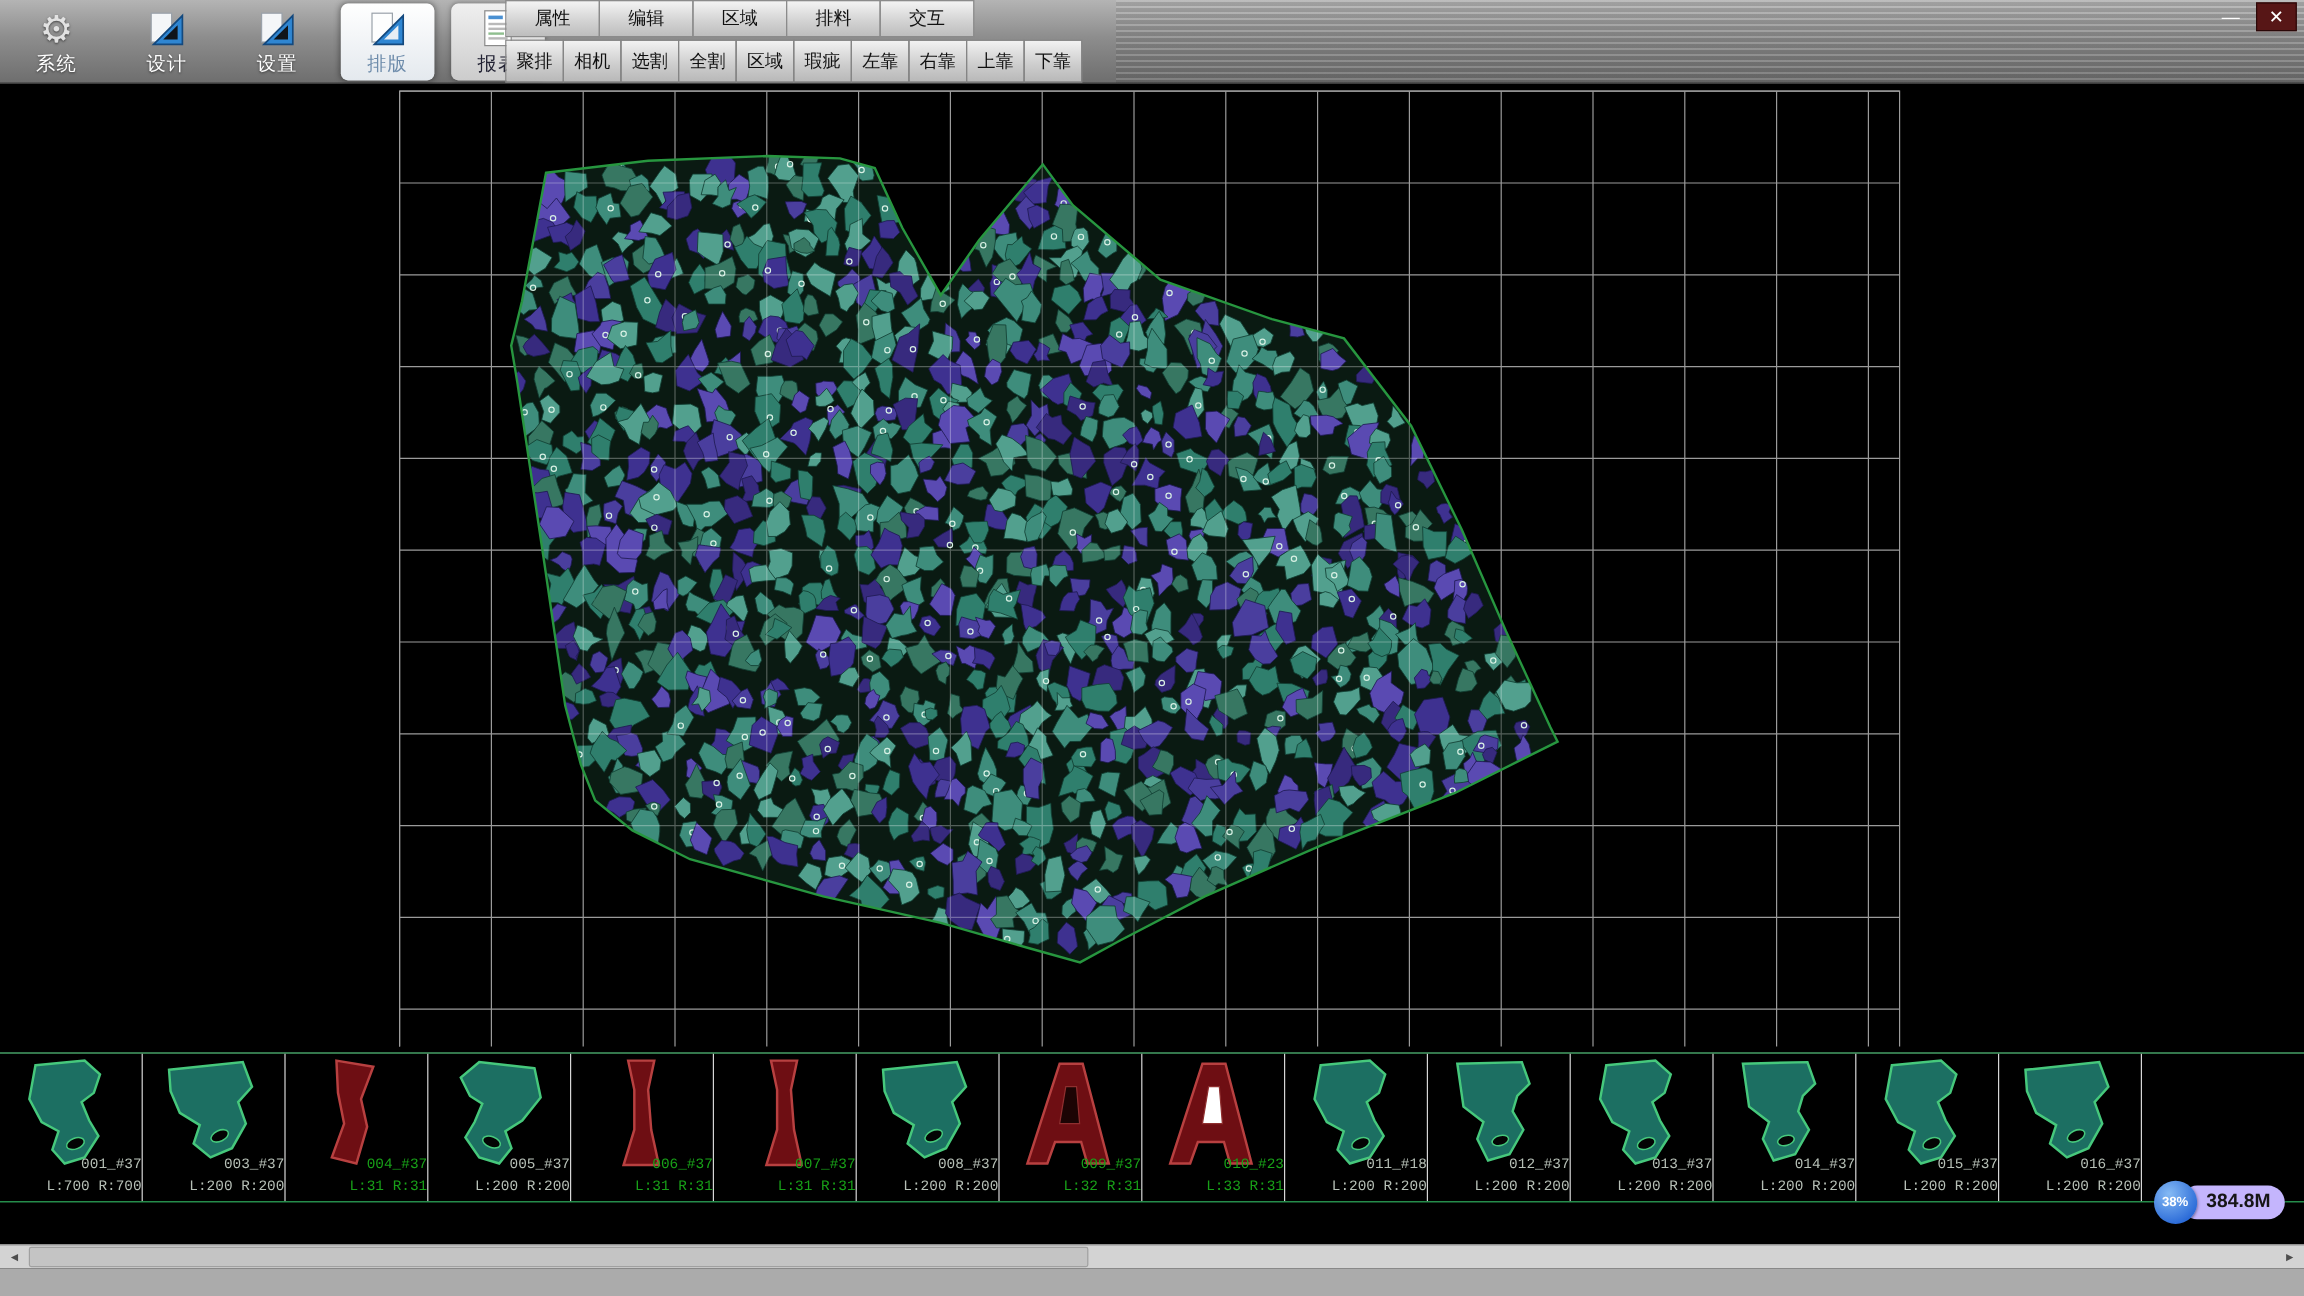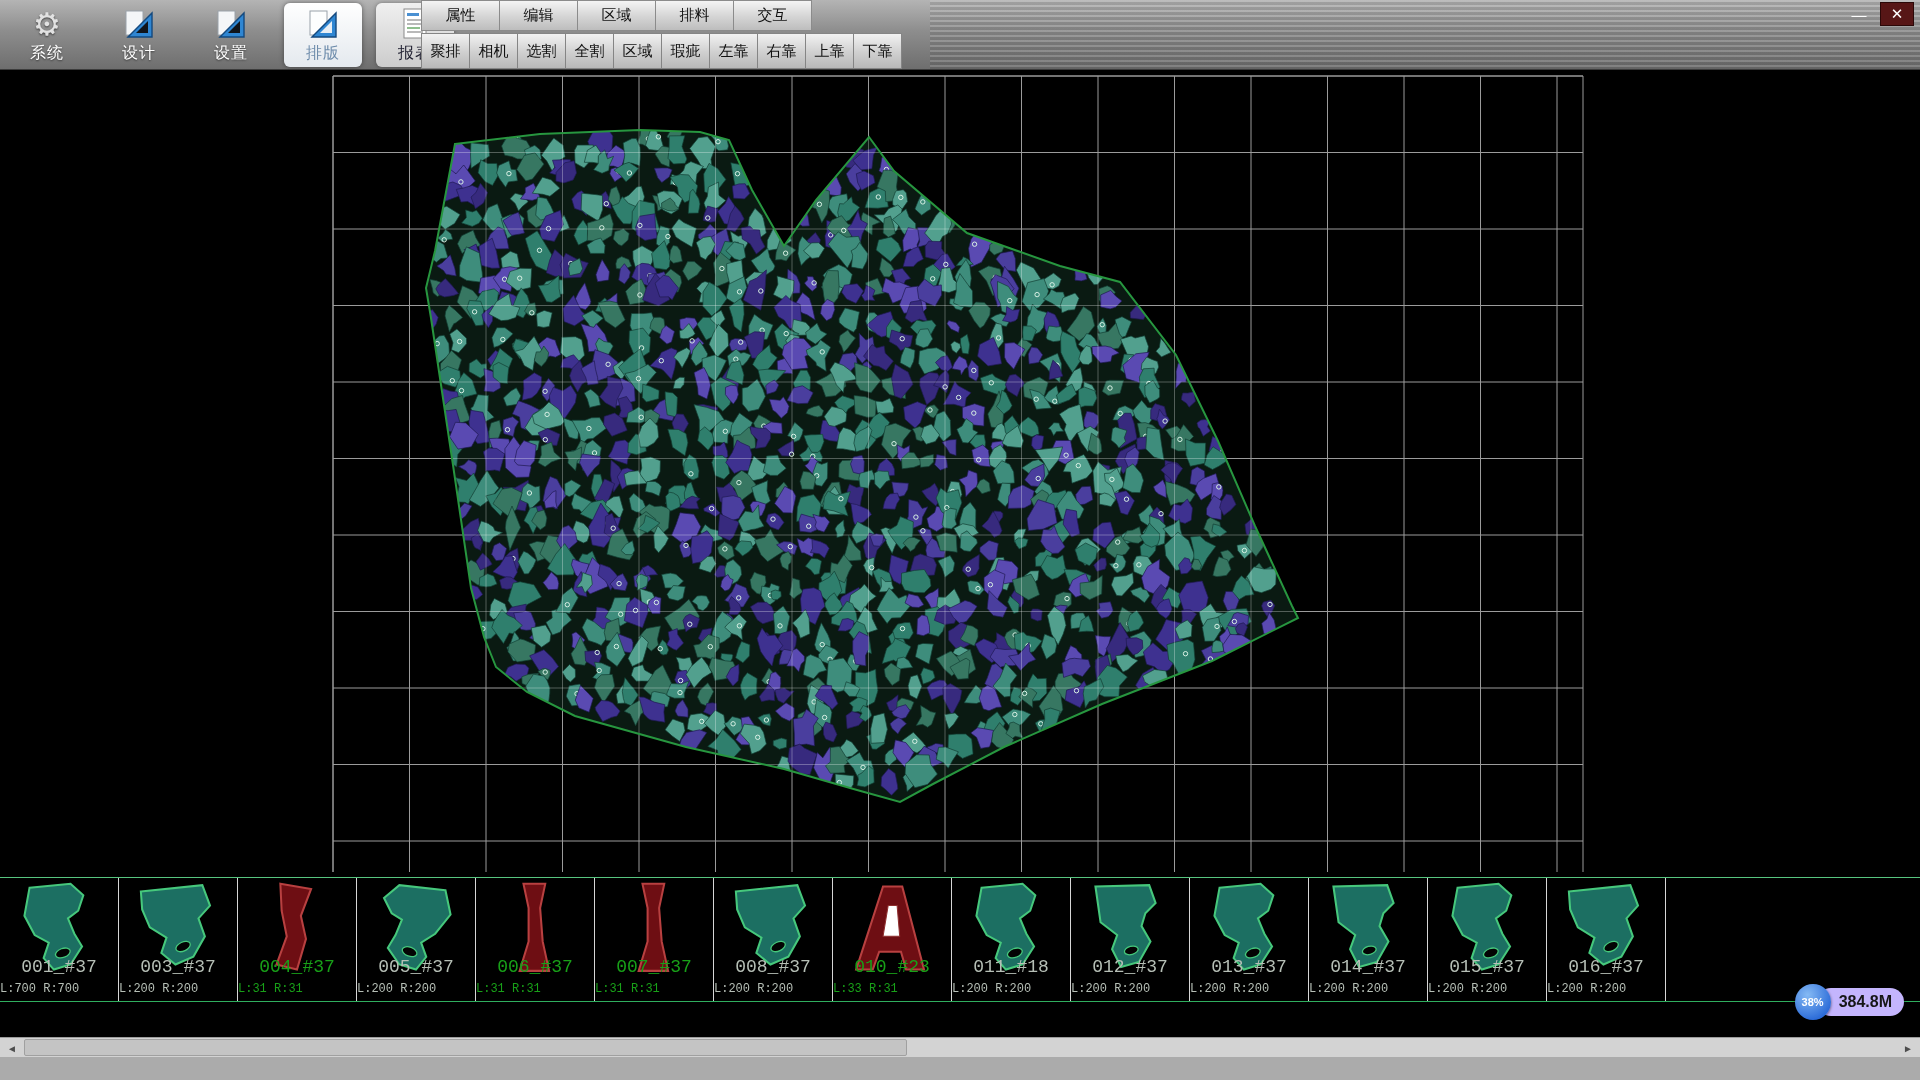--- a/index.html
+++ b/index.html
@@ -40,23 +40,23 @@
 
   
   .canvas{position:absolute;top:70px;left:0;width:1920px;height:807px;background:#000}
   .canvas svg{display:block}
 
   
   .thumbs{position:absolute;top:877px;left:0;width:1920px;height:125px;background:#000;
     border-top:1px solid #57c57f;border-bottom:1px solid #2fae5e;display:flex;overflow:hidden}
   .thumb{position:relative;width:119px;height:100%;border-right:1px solid #d6d6d6;flex:none;cursor:pointer}
   .thumb svg{position:absolute;left:50%;top:2px;transform:translateX(-50%)}
-  .thumb .tid{position:absolute;bottom:24px;width:100%;text-align:center;
-    font-family:"Liberation Mono","DejaVu Sans Mono",monospace;font-size:18px;letter-spacing:0}
-  .thumb .tsub{position:absolute;bottom:5px;width:100%;text-align:left;
+  .thumb .tid{position:absolute;bottom:24px;width:100%;text-align:right;
+    font-family:"Liberation Mono","DejaVu Sans Mono",monospace;font-size:12px;letter-spacing:0}
+  .thumb .tsub{position:absolute;bottom:5px;width:100%;text-align:right;
     font-family:"Liberation Mono","DejaVu Sans Mono",monospace;font-size:12px}
   .thumb.gray .tid,.thumb.gray .tsub{color:#b6bfb6}
   .thumb.green .tid,.thumb.green .tsub{color:#18a018}
 
   
   .progress{position:absolute;top:984px;right:16px;display:flex;align-items:center;z-index:6}
   .pcircle{width:36px;height:36px;border-radius:50%;z-index:2;
     background:radial-gradient(circle at 35% 30%,#85baf4,#2b6bd8 75%);
     display:flex;align-items:center;justify-content:center;color:#fff;font-size:11px;font-weight:bold;
     box-shadow:0 1px 3px rgba(0,0,0,.6)}
@@ -1365,20 +1365,28 @@
         <svg viewBox="0 0 70 75" width="90" height="96">
           <path d="M6,9 L54,4 L60,20 L51,30 L56,44 L47,60 L33,66 L22,57 L26,45 L13,37 L7,23 Z" fill="#1c6f62" stroke="#46c87c" stroke-width="1.6"></path>
           <ellipse cx="39" cy="52" rx="6" ry="3.5" transform="rotate(-25 39 52)" fill="#040404" stroke="#46c87c" stroke-width="1"></ellipse>
         </svg>
         <div class="tid">008_#37</div>
         <div class="tsub">L:200 R:200</div>
       </div>
       <div class="thumb green">
         <svg viewBox="0 0 70 75" width="90" height="96">
           <path d="M28,5 L43,5 L60,70 L46,70 L42,56 L25,56 L20,70 L7,70 Z" fill="#6e0e13" stroke="#b84040" stroke-width="1.6"></path>
+          <path d="M32,20 L39,20 L41,44 L28,44 Z" fill="#1c0404" stroke="#8f2f2f" stroke-width="0.8"></path>
+        </svg>
+        <div class="tid">009_#37</div>
+        <div class="tsub">L:32 R:31</div>
+      </div>
+      <div class="thumb green">
+        <svg viewBox="0 0 70 75" width="90" height="96">
+          <path d="M28,5 L43,5 L60,70 L46,70 L42,56 L25,56 L20,70 L7,70 Z" fill="#6e0e13" stroke="#b84040" stroke-width="1.6"></path>
           <path d="M32,20 L39,20 L41,44 L28,44 Z" fill="#ffffff" stroke="#8f2f2f" stroke-width="0.8"></path>
         </svg>
         <div class="tid">010_#23</div>
         <div class="tsub">L:33 R:31</div>
       </div>
       <div class="thumb gray">
         <svg viewBox="0 0 70 75" width="90" height="96">
           <path d="M12,6 L44,3 L54,12 L50,24 L42,30 L47,42 L53,52 L44,66 L31,70 L23,61 L27,49 L16,43 L8,28 Z" fill="#1c6f62" stroke="#46c87c" stroke-width="1.6"></path>
           <ellipse cx="38" cy="57" rx="6" ry="3.5" transform="rotate(-20 38 57)" fill="#040404" stroke="#46c87c" stroke-width="1"></ellipse>
         </svg>

